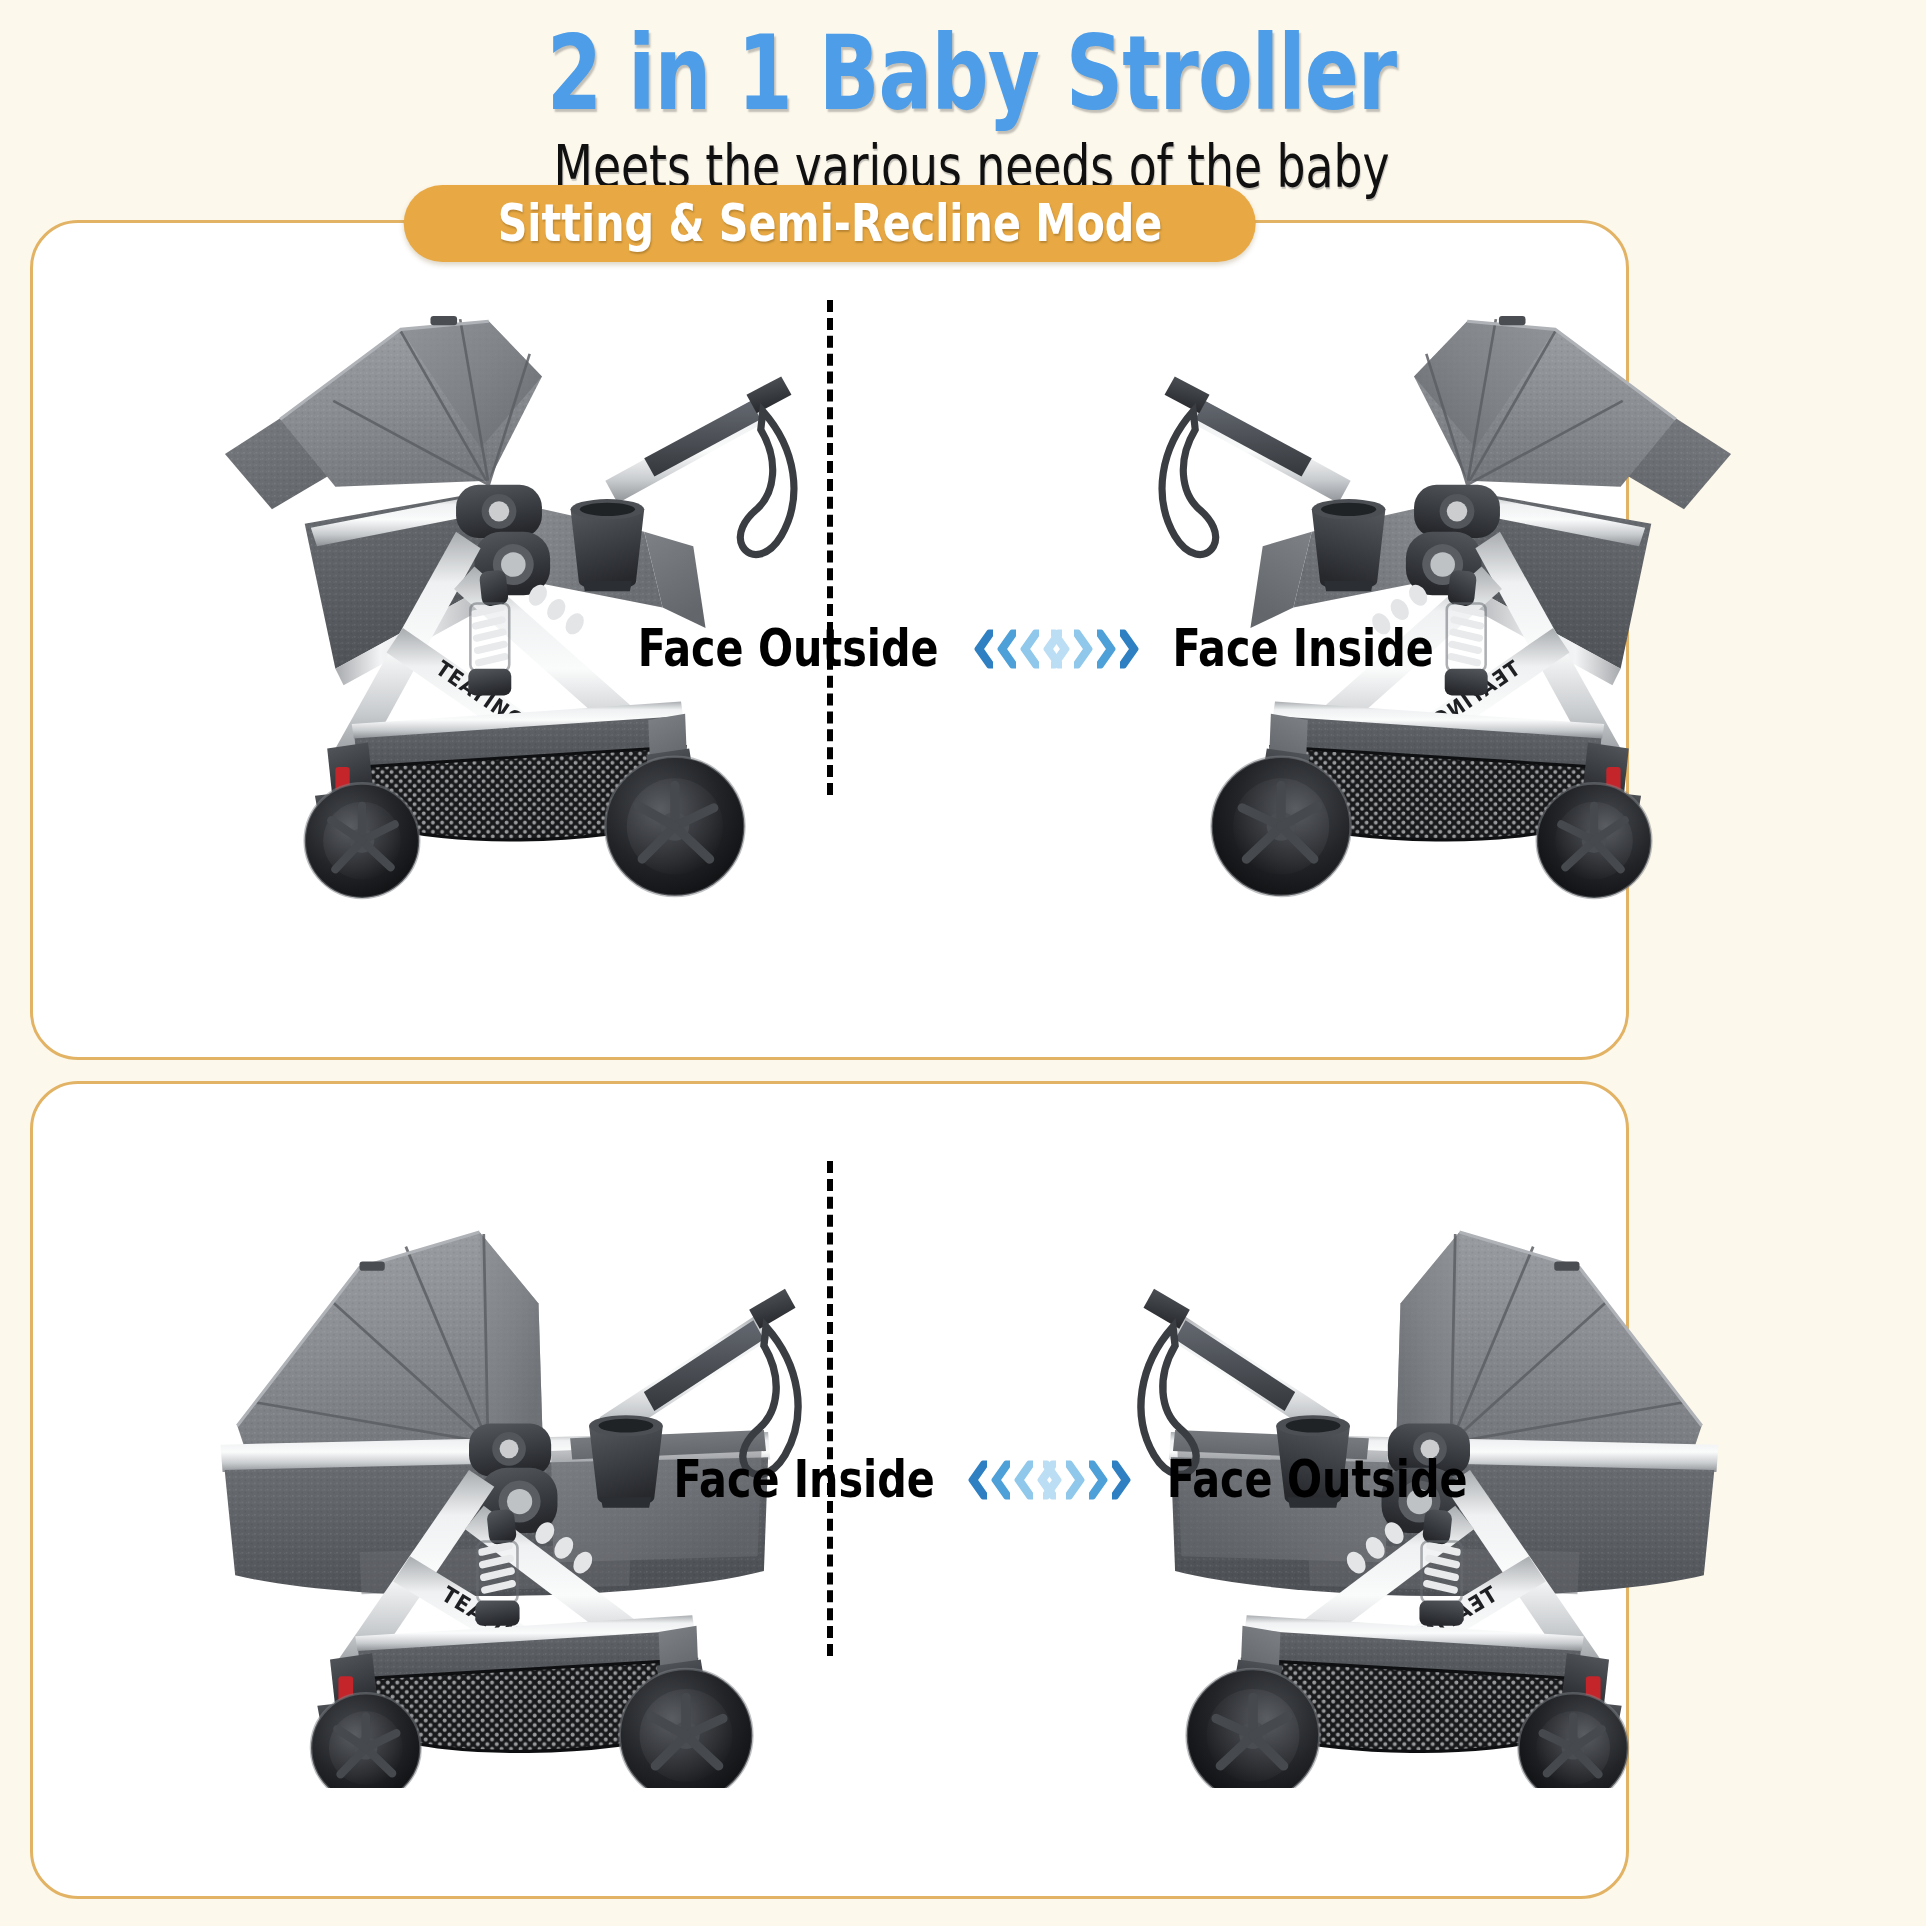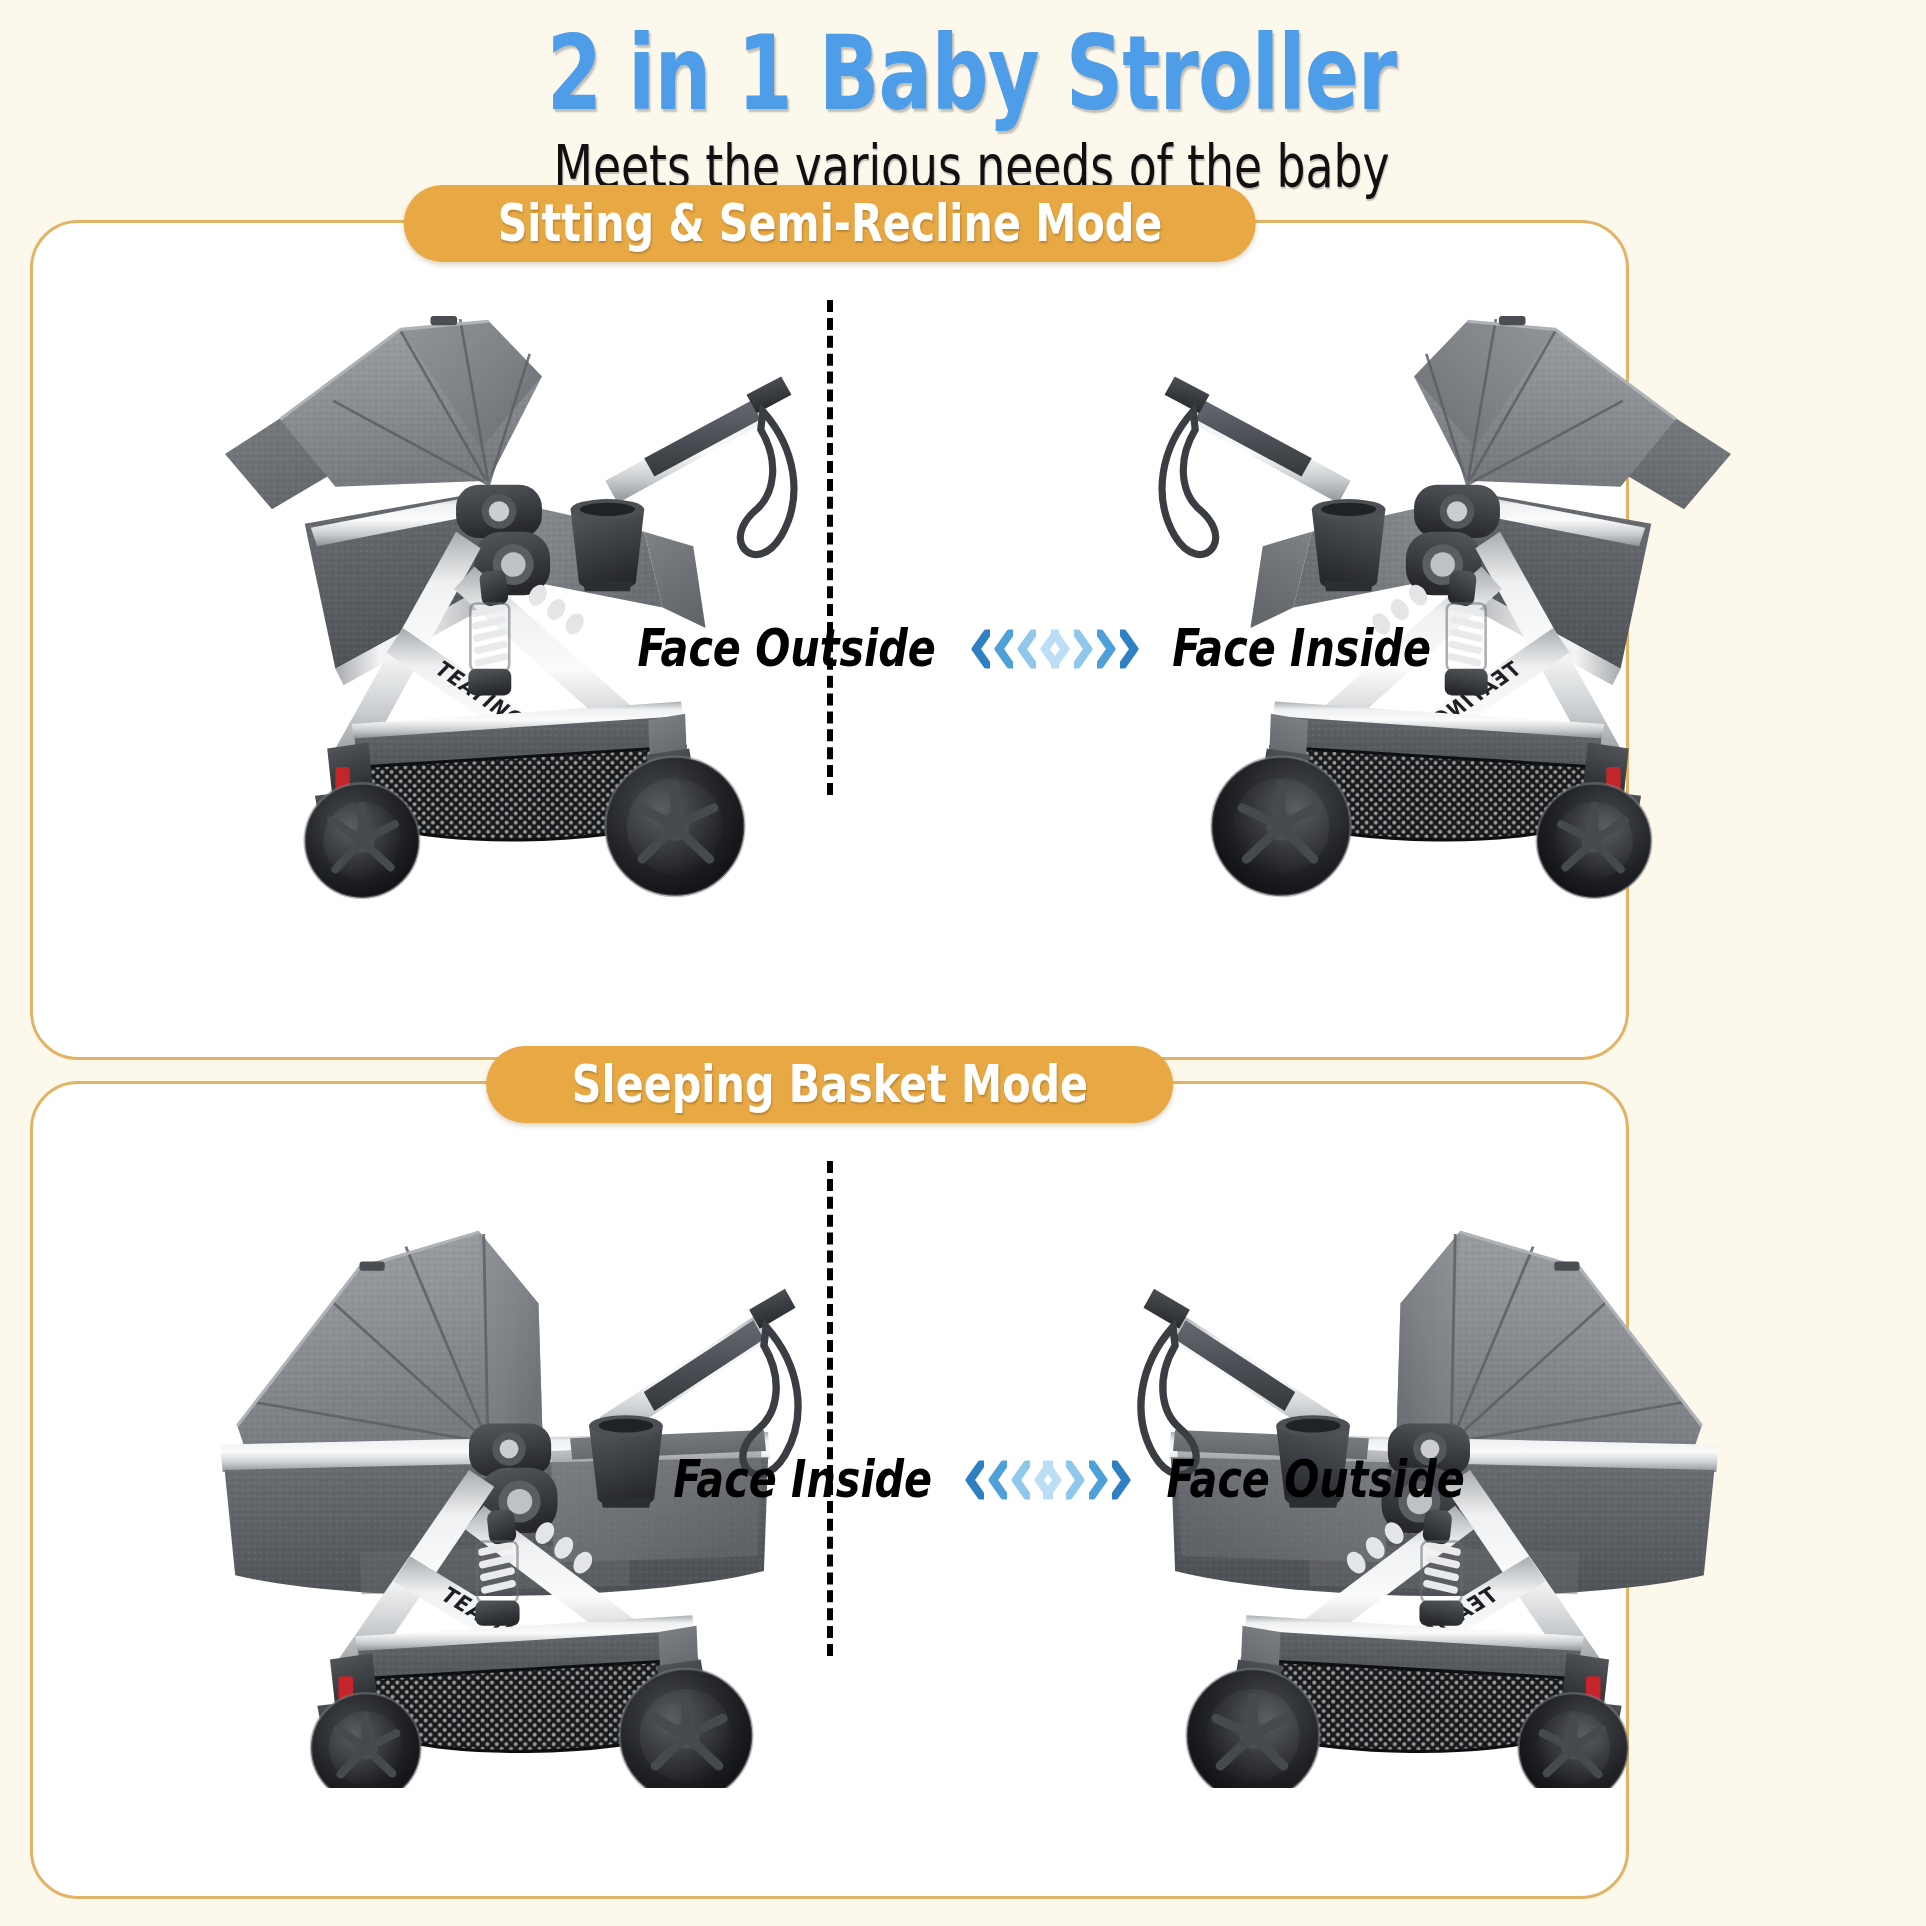--- a/index.html
+++ b/index.html
@@ -63,21 +63,21 @@
   .badge-text {
     font-family:"DejaVu Sans Condensed","Liberation Sans", sans-serif;
     font-weight:bold;
     font-size:51px;
     color:#FFFFFF;
     white-space:nowrap;
     transform:scaleX(0.9);
     text-shadow:1px 2px 2px rgba(100,70,20,0.35);
   }
 
-  .panel-body { position:relative; width:100%; height:100%;font-style:italic; }
+  .panel-body { position:relative; width:100%; height:100%; }
 
   
   .stroller-slot { position:absolute; }
   .stroller-slot svg { display:block; width:100%; height:100%; }
   .mirrored { transform:scaleX(-1); }
 
   
   .divider {
     position:absolute;
     left:50%;
@@ -508,23 +508,20 @@
             <path d="M4 3 L16 20 L4 37 L0 37 L12 20 L0 3 Z" fill="#2E80C2" stroke="#2E80C2" stroke-width="5" stroke-linejoin="round"></path>
           </svg>
       </span>
       <span class="face-text">Face Inside</span>
     </div>
 
   </div>
 </div>
 
 <div class="panel" id="panel-sleeping">
-  <div class="badge">
-    <span class="badge-text">Sleeping Basket Mode</span>
-  </div>
   <div class="panel-body">
 
     <div class="stroller-slot" style="left:139px; top:51px; width:653px; height:653px;">
       <svg viewBox="0 0 620 620">
           <use href="#stroller-bassinet"></use>
         </svg>
     </div>
 
     <div class="stroller-slot mirrored" style="left:1081px; top:51px; width:653px; height:653px;">
       <svg viewBox="0 0 620 620">

